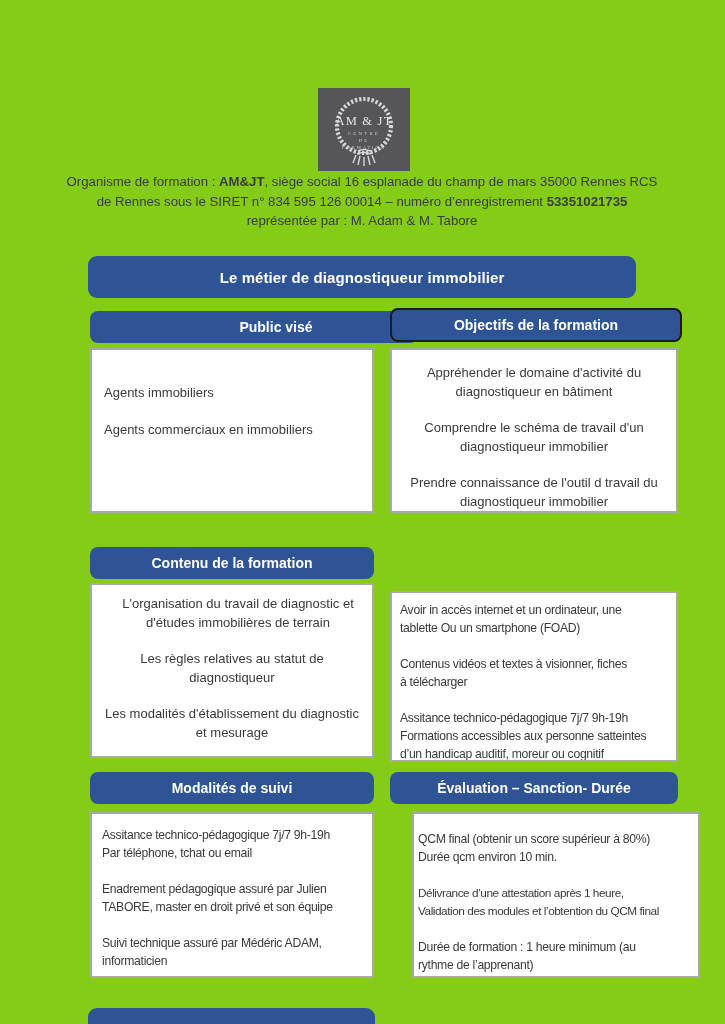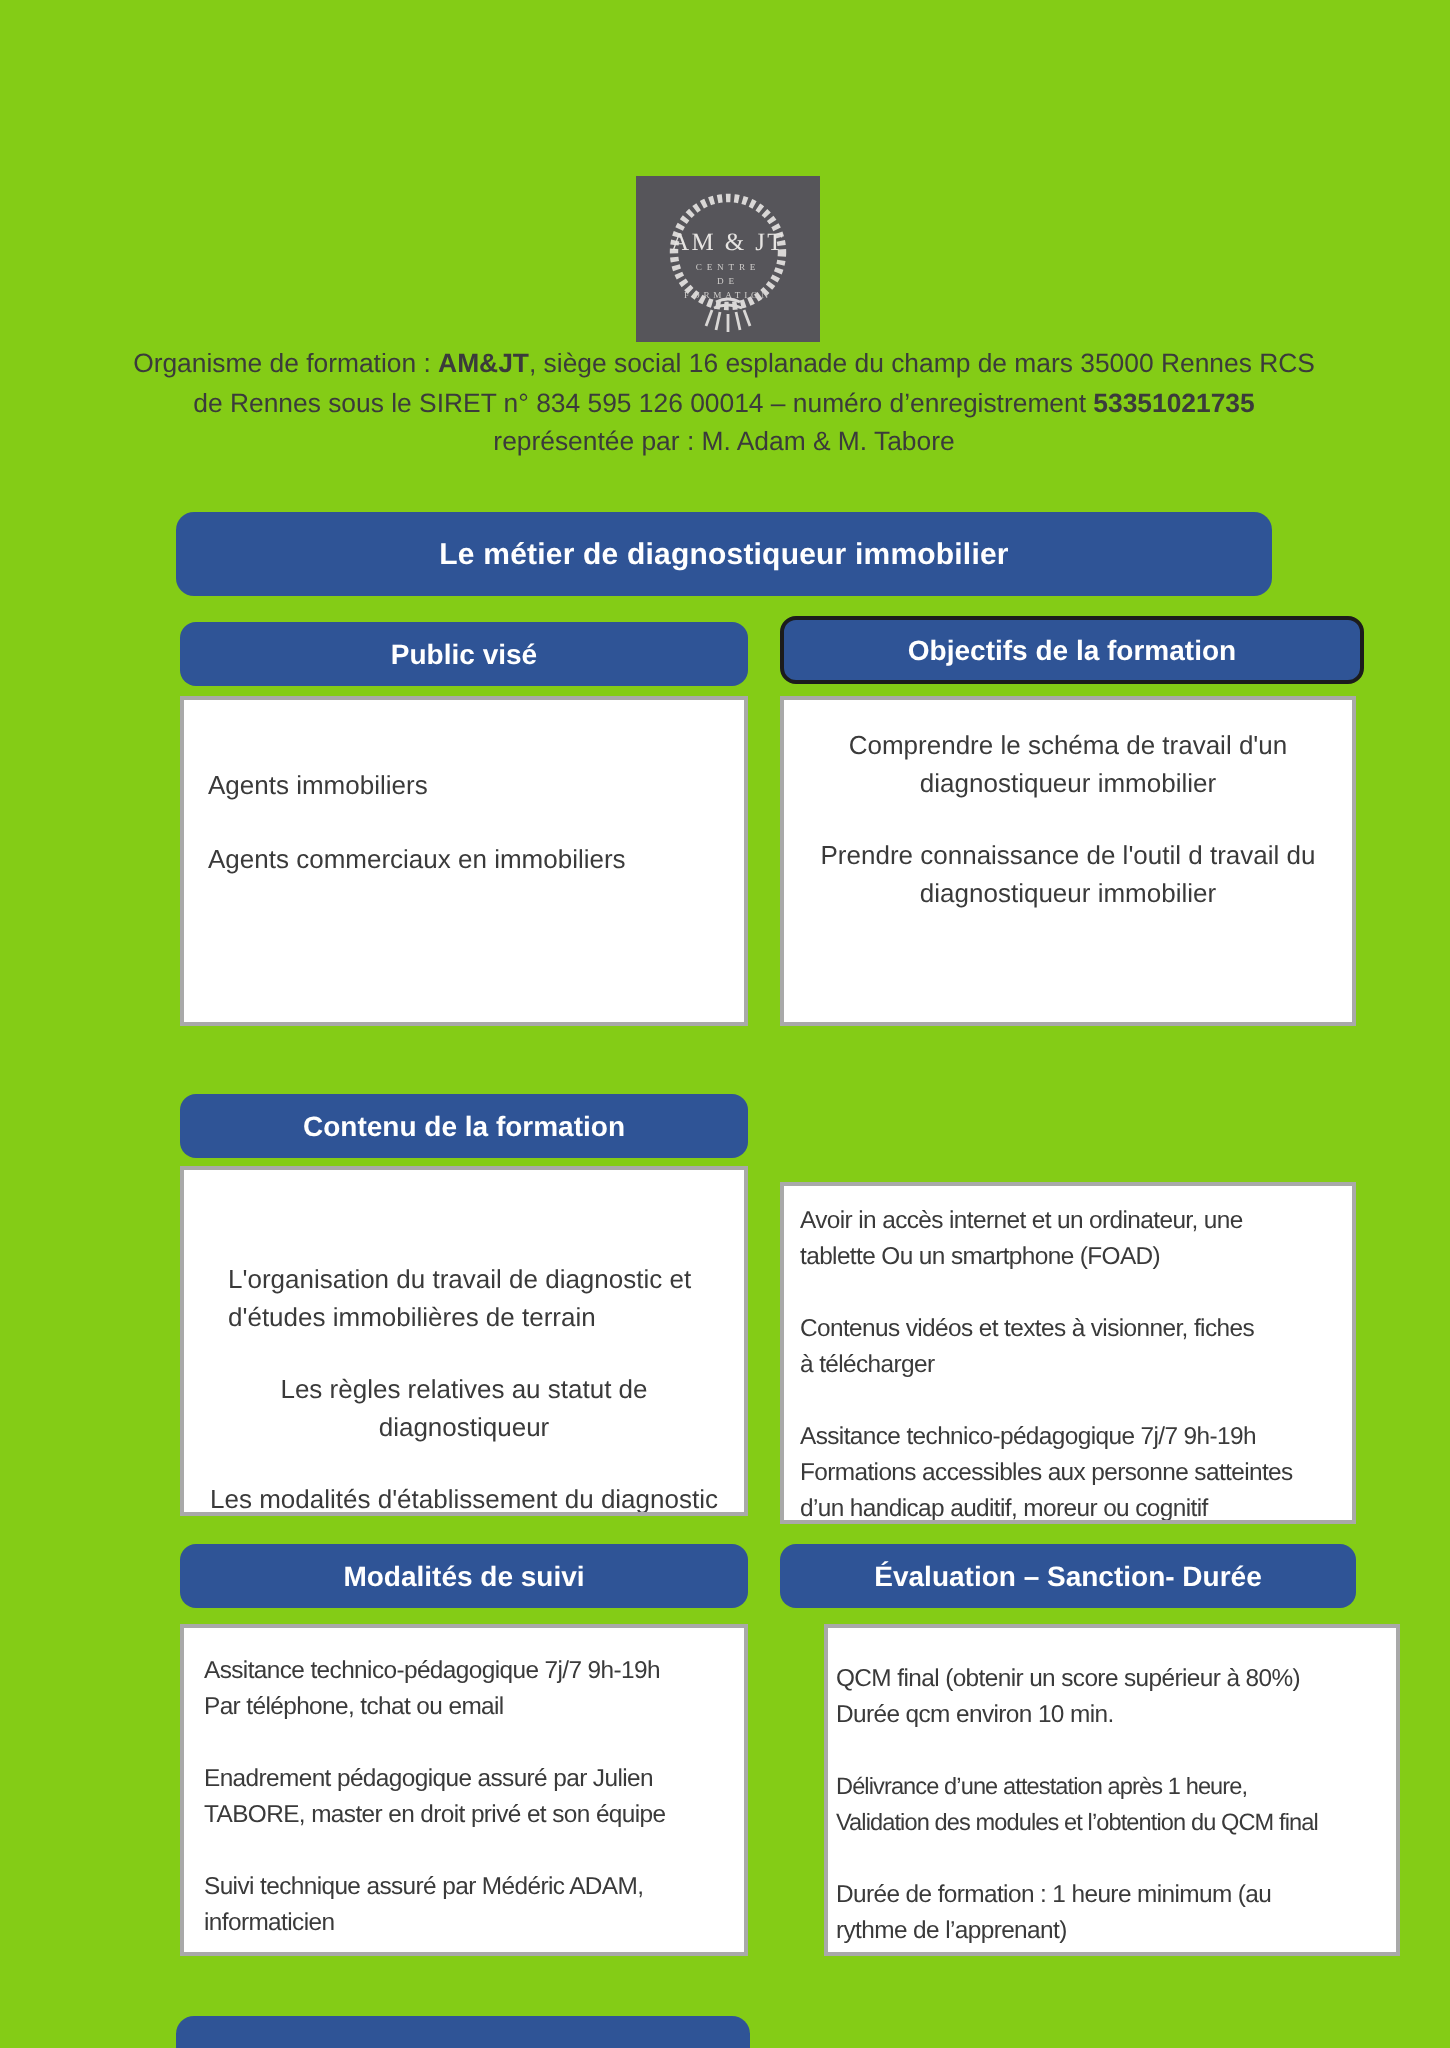--- a/index.html
+++ b/index.html
@@ -25,21 +25,21 @@
   }
   .sec-header.outlined{border:2px solid #1c1c1c;height:30px;}
   
   .sec-box{
     position:absolute;background:#fff;border:2px solid #a9a9a9;box-sizing:border-box;
     font-size:13px;line-height:18.5px;color:#3a3a3a;overflow:hidden;
   }
   .sec-box p{margin:0 0 18px;white-space:pre-line;}
   .sec-box.centered{text-align:center;}
   .sec-box.dense{font-size:12.2px;letter-spacing:-0.3px;line-height:18px;}
-  .sec-box p.first-left{text-align:left;margin-left:12px;margin-top:36px;}
+  .sec-box p.first-left{text-align:center;margin-left:12px;}
   .sec-box p.tight{font-size:11.8px;letter-spacing:-0.45px;}
   
   .partial-bar{
     position:absolute;left:88px;top:1008px;width:287px;height:16px;
     background:#2F5496;border-radius:9px 9px 0 0;
   }
   svg text{font-family:"Liberation Serif","DejaVu Serif",serif;}
 </style>
 </head>
 <body>
@@ -69,32 +69,34 @@
   <div class="intro">
     <div class="intro-line"><span>Organisme de formation : </span><span class="b">AM&amp;JT</span><span>, siège social 16 esplanade du champ de mars 35000 Rennes RCS</span></div>
     <div class="intro-line"><span>de Rennes sous le SIRET n° 834 595 126 00014 – numéro d’enregistrement </span><span class="b">53351021735</span></div>
     <div class="intro-line"><span>représentée par : M. Adam &amp; M. Tabore</span></div>
   </div>
 
   <div class="banner">
     <span>Le métier de diagnostiqueur immobilier</span>
   </div>
 
-  <div class="sec-header" style="left:90px;top:311px;width:284px;">
+  <div class="sec-header" style="left:90px;top:311px;width:284px;padding-left:44px;">
     <span>Public visé</span>
   </div>
   <div class="sec-box" style="left:90px;top:348px;width:284px;height:165px;padding:34px 12px 0;">
     <p>Agents immobiliers</p>
     <p>Agents commerciaux en immobiliers</p>
   </div>
 
   <div class="sec-header outlined" style="left:390px;top:308px;width:288px;">
     <span>Objectifs de la formation</span>
   </div>
   <div class="sec-box centered" style="left:390px;top:348px;width:288px;height:165px;padding:14px 6px 0;">
+    <p>Appréhender le domaine d'activité du
+diagnostiqueur en bâtiment</p>
     <p>Comprendre le schéma de travail d'un
 diagnostiqueur immobilier</p>
     <p>Prendre connaissance de l'outil d travail du
 diagnostiqueur immobilier</p>
   </div>
 
   <div class="sec-header" style="left:90px;top:547px;width:284px;">
     <span>Contenu de la formation</span>
   </div>
   <div class="sec-box centered" style="left:90px;top:583px;width:284px;height:175px;padding:10px 10px 0;">

